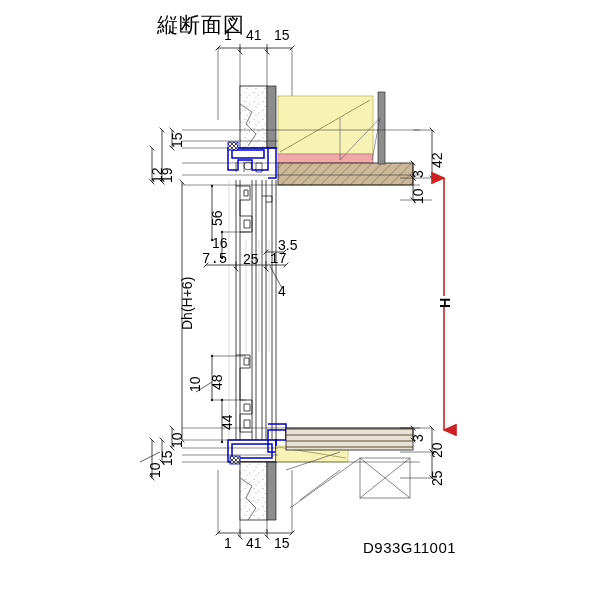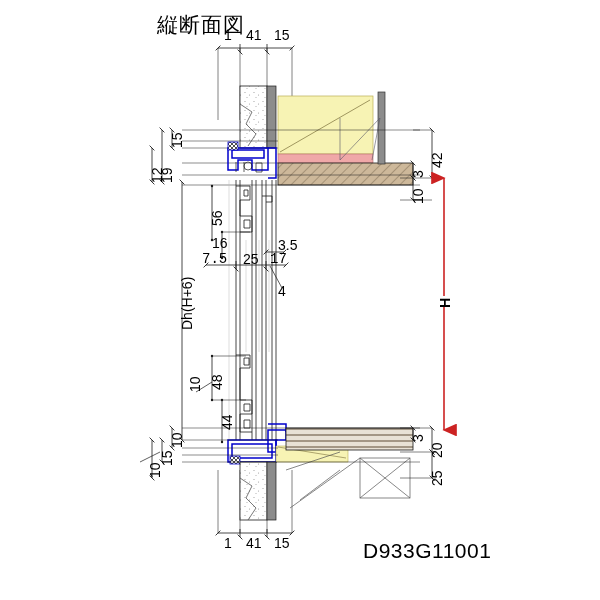--- a/index.html
+++ b/index.html
@@ -3,21 +3,21 @@
 <meta charset="utf-8">
 <style>
   html,body{margin:0;padding:0;background:#ffffff;}
   body{width:600px;height:600px;overflow:hidden;
        font-family:"Liberation Sans","DejaVu Sans",sans-serif;color:#000;}
   #page{position:relative;width:600px;height:600px;background:#fff;}
   .t{position:absolute;white-space:nowrap;line-height:1;}
   .vert{transform-origin:left top;transform:rotate(-90deg);}
   .title{font-size:21px;font-weight:400;letter-spacing:1px;}
   .dim{font-size:14px;}
-  .code{font-size:21px;letter-spacing:.5px;}
+  .code{font-size:15px;letter-spacing:.5px;}
   svg{position:absolute;left:0;top:0;}
 </style>
 </head>
 <body>
 
 <div id="page">
 
   <div class="t title" style="left:157px;top:14px;">縦断面図</div>
 
   <svg width="600" height="600">

